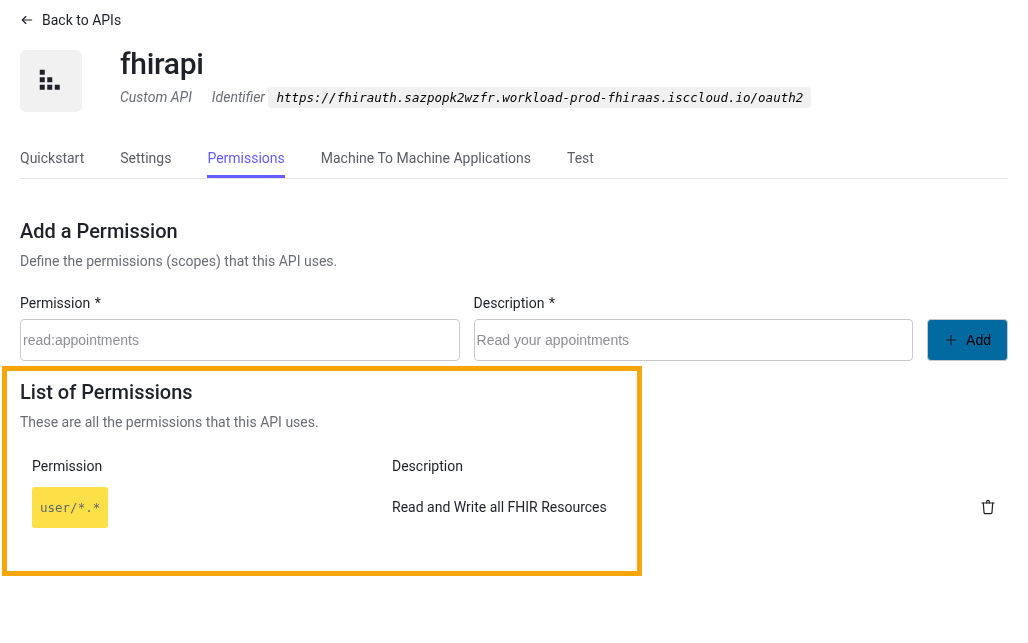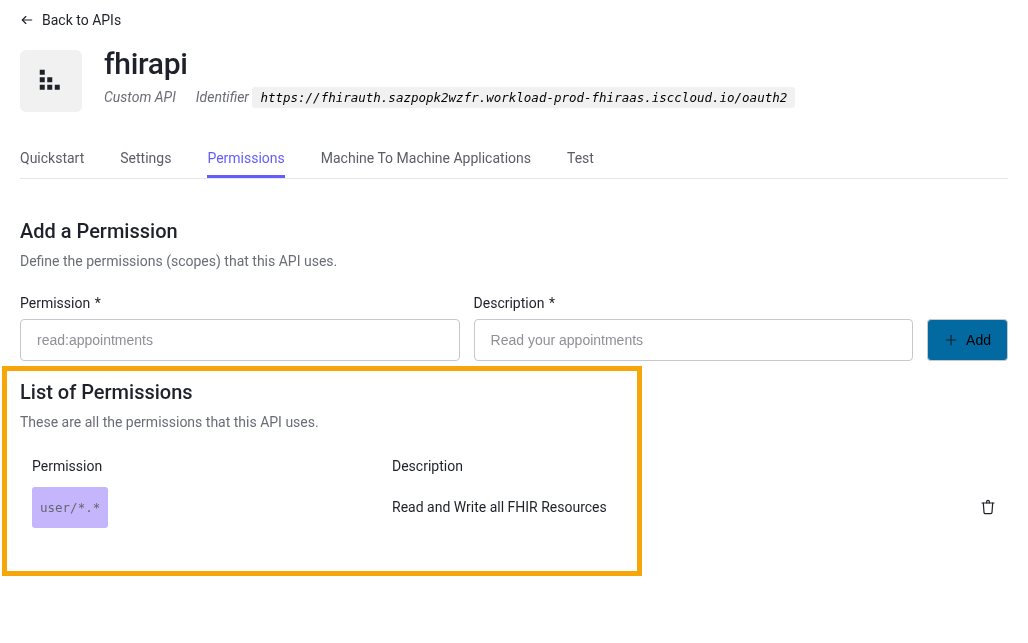--- a/index.html
+++ b/index.html
@@ -22,21 +22,21 @@
     cursor: pointer;
     font-size: 14px;
     margin-bottom: 18px;
   }
   .back-arrow svg { display: block; }
 
   
   .header-row {
     display: flex;
     align-items: flex-start;
-    gap: 22px;
+    gap: 38px;
     margin-bottom: 30px;
   }
   .api-logo {
     width: 62px;
     height: 62px;
     background: #f1f1f1;
     border-radius: 6px;
     display: flex;
     align-items: center;
     justify-content: center;
@@ -110,21 +110,21 @@
     font-size: 14px;
     color: #1e212a;
     margin-bottom: 8px;
   }
   .field-label .req { color: #1e212a; margin-left:1px; }
   .text-input {
     width: 100%;
     height: 42px;
     border: 1px solid #c7c8cc;
     border-radius: 4px;
-    padding: 0 16px;
+    padding: 0 2px;
     font-size: 14px;
     color: #1e212a;
     background: #fff;
   }
   .text-input::placeholder { color: #8e8f97; }
 
   .add-btn {
     height: 42px;
     padding: 0 16px;
     border: 1px solid #c7c8cc;
@@ -166,21 +166,21 @@
     color: #1e212a;
     font-size: 14px;
     padding: 10px 12px;
   }
   .perm-row {
     padding: 14px 12px;
   }
   .perm-code {
     font-family: ui-monospace, SFMono-Regular, Menlo, monospace;
     font-size: 12.5px;
-    background: #c4b5fd;
+    background: #fde047;
     color: #65676e;
     padding: 13px 8px;
     border-radius: 3px;
     width: fit-content;
   }
   .perm-desc { color: #1e212a; }
   .perm-del {
     justify-self: end;
     cursor: pointer;
     color: #1e212a;

